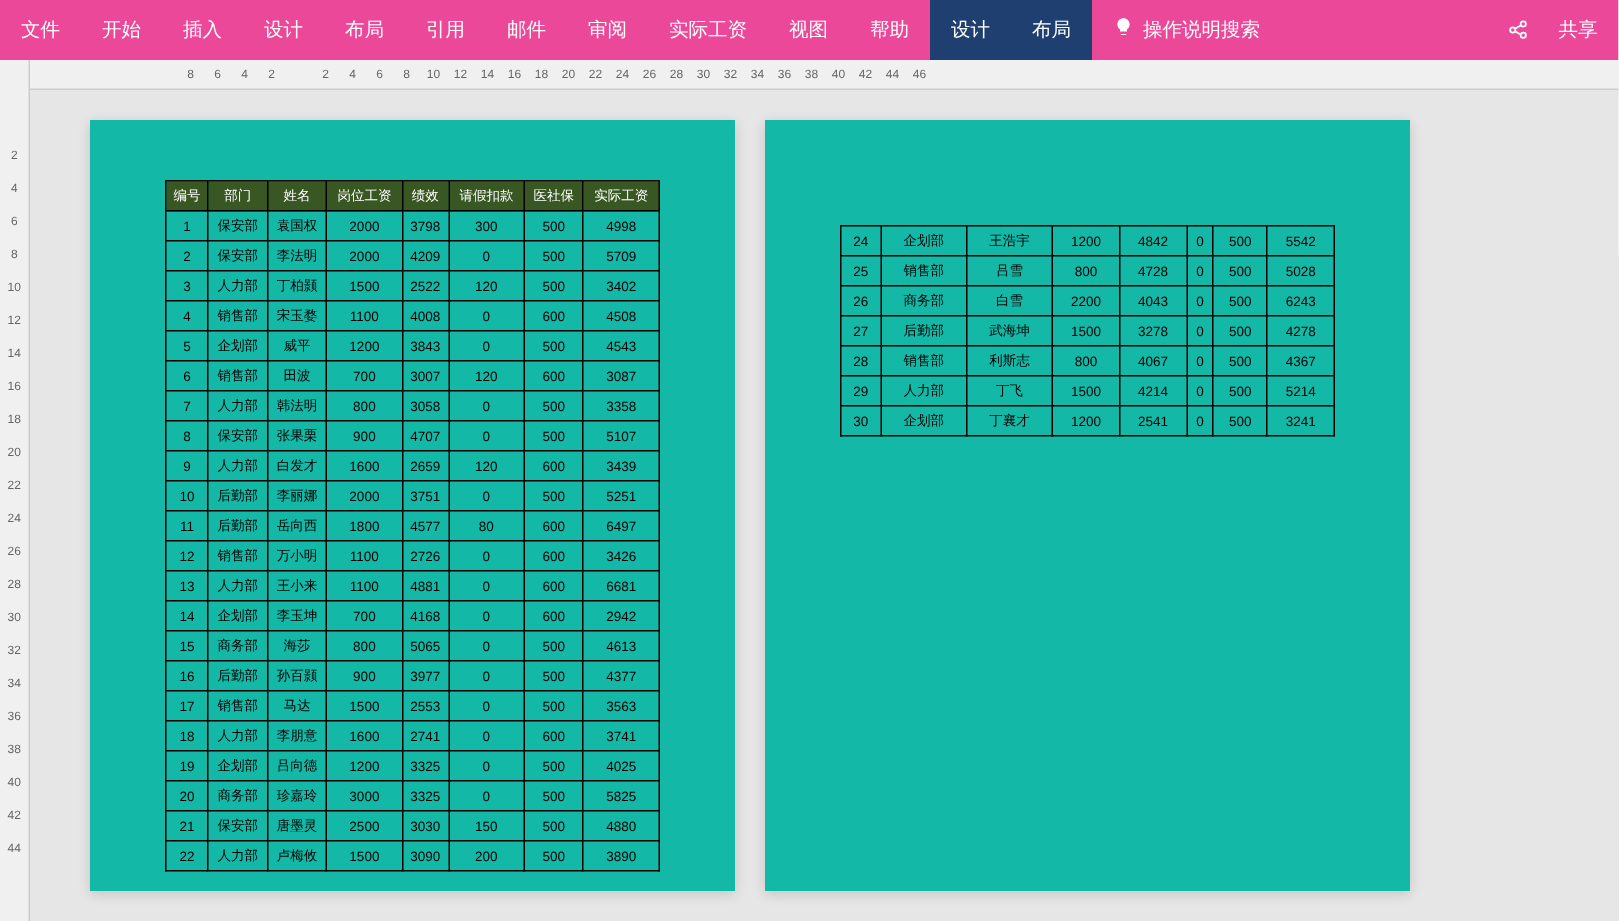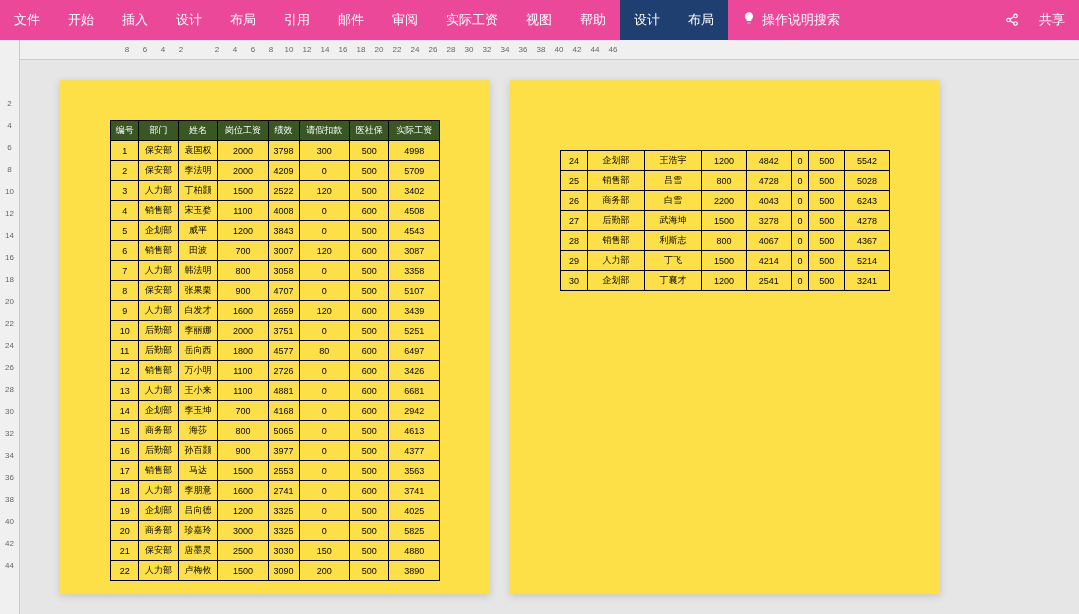--- a/index.html
+++ b/index.html
@@ -10,21 +10,21 @@
 .ribbon .spacer{flex:1;}
 .ribbon .search{display:flex;gap:6px;padding:0 14px;}
 .ribbon .share{display:flex;align-items:center;gap:20px;padding:0 14px;}
 .workspace{display:flex;height:574px;}
 .ruler-v{width:20px;background:#f0f0f0;border-right:1px solid #ccc;font-size:8px;color:#666;display:flex;flex-direction:column;align-items:center;padding-top:30px;}
 .ruler-v .mark{height:22px;display:flex;align-items:center;}
 .main{flex:1;display:flex;flex-direction:column;}
 .ruler-h{height:20px;background:#f0f0f0;border-bottom:1px solid #ccc;font-size:8px;color:#666;display:flex;align-items:center;padding-left:100px;gap:4px;}
 .ruler-h span{width:14px;text-align:center;}
 .canvas{flex:1;background:#e6e6e6;display:flex;gap:20px;padding:20px 40px;overflow:hidden;}
-.page{background:#fde047;box-shadow:0 2px 8px rgba(0,0,0,0.15);padding:40px 50px 20px 50px;}
+.page{background:#14b8a6;box-shadow:0 2px 8px rgba(0,0,0,0.15);padding:40px 50px 20px 50px;}
 .page1{width:430px;}
 .page2{width:430px;}
 table{border-collapse:collapse;width:100%;font-size:9px;}
 th{background:#385723;color:#fff;border:1px solid #000;padding:3px 2px;text-align:center;font-weight:normal;}
 td{border:1px solid #000;padding:3px 2px;text-align:center;white-space:nowrap;}
 .page2 table{margin-top:30px;}
 svg.icon{width:14px;height:14px;fill:#fff;}
 </style>
 </head>
 <body>

